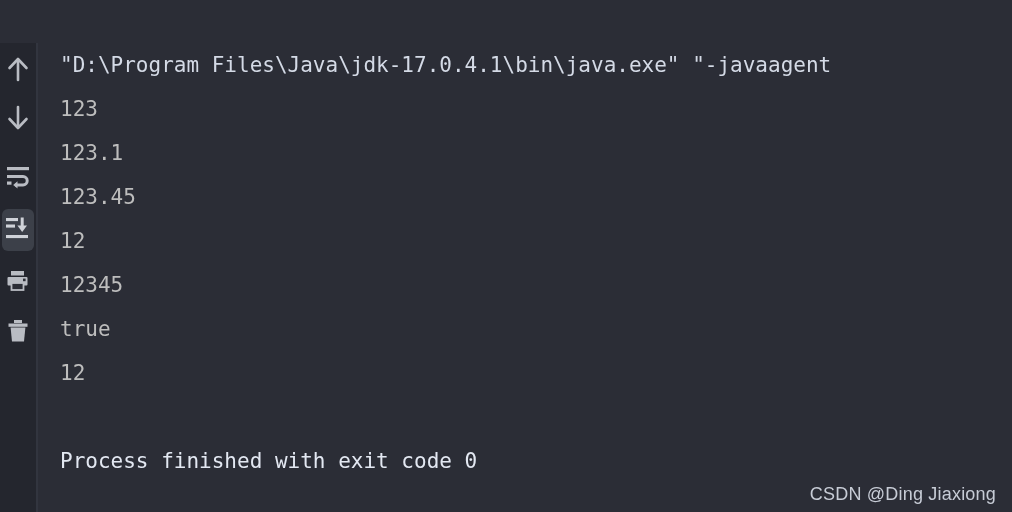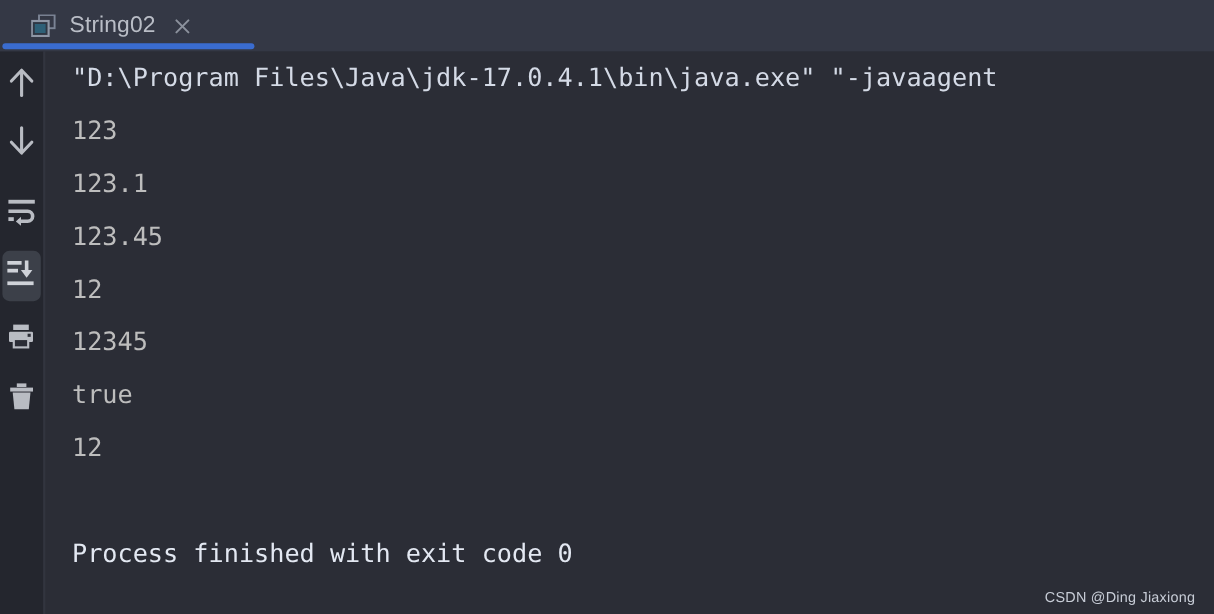--- a/index.html
+++ b/index.html
@@ -125,55 +125,31 @@
   .c-cmd   { color: #d4dae6; }
   .c-out   { color: #bdbdbd; }
   .c-fin   { color: #e3e8f2; }
   .c-blank { color: transparent; }
 
   
   #watermark {
     position: absolute;
     right: 16px;
     bottom: 7px;
-    font-size: 12px;
+    font-size: 18px;
     color: #c7ccd6;
     font-family: "Liberation Sans", sans-serif;
     letter-spacing: 0.2px;
   }
 </style>
 </head>
 <body>
 
 <div id="app">
 
-  <div id="tabbar">
-
-    <div id="tab-string02">
-
-      <span class="tab-icon">
-        <svg width="21" height="19" viewBox="0 0 21 19">
-          <rect x="6.5" y="0.5" width="13" height="11" fill="none" stroke="#7b8495" stroke-width="1.6"></rect>
-          <rect x="0.5" y="5.5" width="14" height="12.5" fill="#2f3744" stroke="#8f97a6" stroke-width="1.8"></rect>
-          <rect x="3" y="8" width="9" height="7.5" fill="#2e6077"></rect>
-        </svg>
-      </span>
-
-      <span class="tab-label">String02</span>
-
-      <span class="tab-close">
-        <svg width="20" height="20" viewBox="0 0 20 20">
-          <line x1="5" y1="5" x2="15" y2="15" stroke="#8b919c" stroke-width="1.7" stroke-linecap="round"></line>
-          <line x1="15" y1="5" x2="5" y2="15" stroke="#8b919c" stroke-width="1.7" stroke-linecap="round"></line>
-        </svg>
-      </span>
-    </div>
-
-    <div id="tab-underline"></div>
-  </div>
 
   <div id="toolbar">
 
     <div class="tb-btn" style="top:7px;">
       <span class="tb-ico">
         <svg width="22" height="26" viewBox="0 0 22 26">
           <path d="M11 24 L11 5" stroke="#b9bcc3" stroke-width="2.6" stroke-linecap="round"></path>
           <path d="M2.5 12 L11 3 L19.5 12" fill="none" stroke="#b9bcc3" stroke-width="2.6" stroke-linejoin="round" stroke-linecap="round"></path>
         </svg>
       </span>

